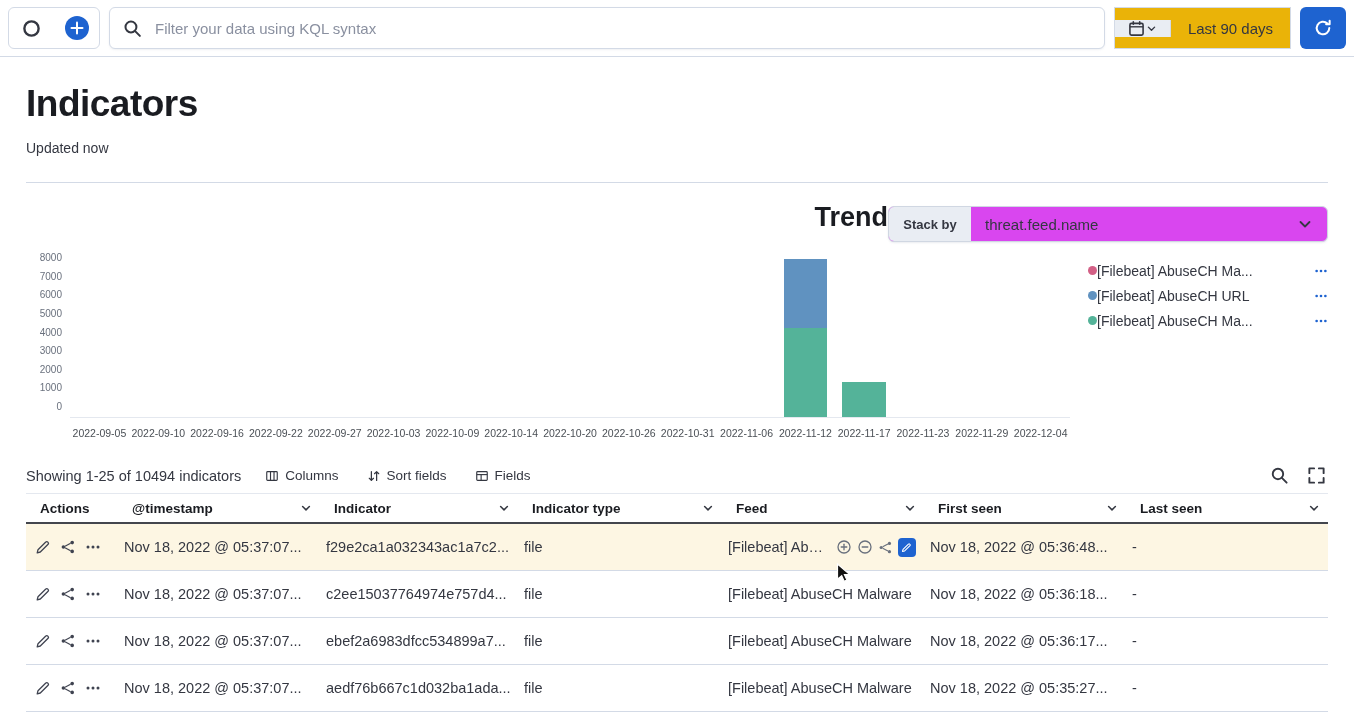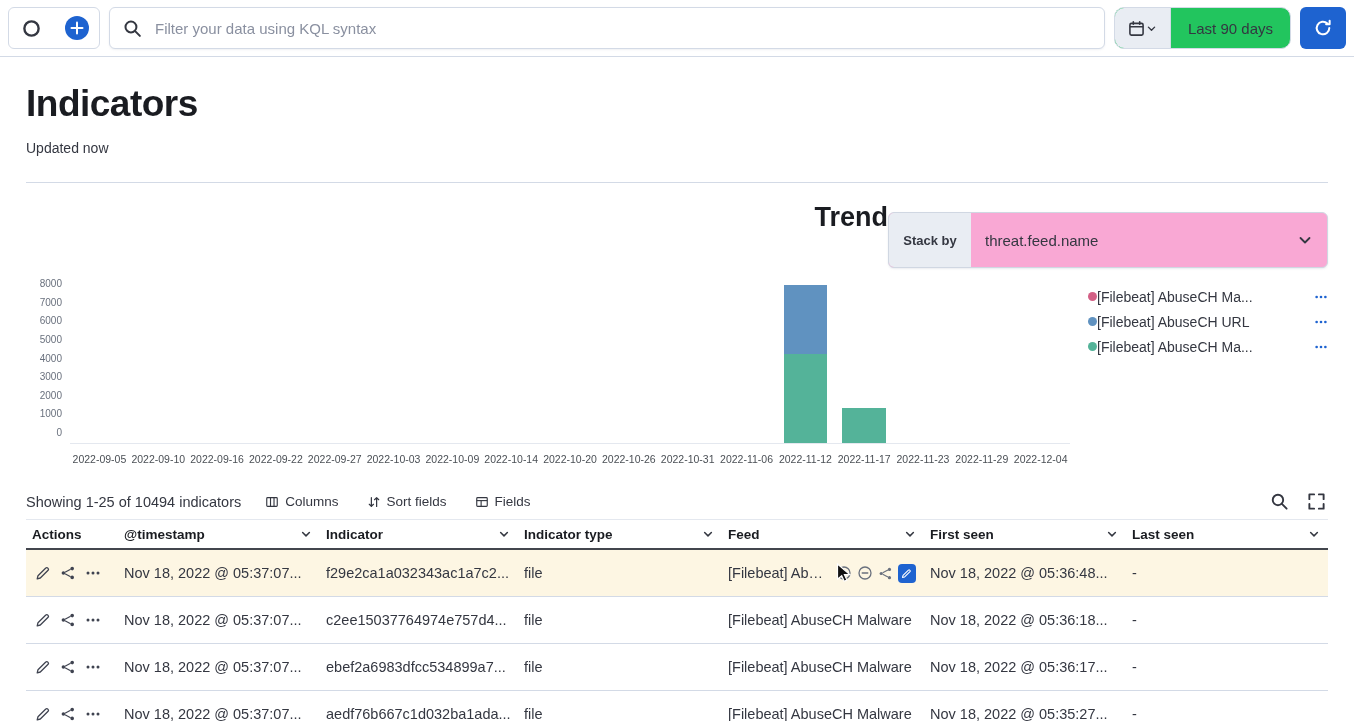--- a/index.html
+++ b/index.html
@@ -12,36 +12,36 @@
   }
   .icon { display:inline-flex; align-items:center; justify-content:center; flex:none; }
 
   
   .topbar { height:57px; border-bottom:1px solid #d3dae6; display:flex; align-items:center; padding:0 8px; gap:9px; background:#fff; }
   .left-group { width:92px; height:42px; border:1px solid #d3dae6; border-radius:6px; display:flex; align-items:center; justify-content:space-around; background:#fff; }
   .round-btn { width:40px; height:38px; display:flex; align-items:center; justify-content:center; border:none; background:transparent; cursor:pointer; padding:0; }
   .search-box { flex:1; height:42px; border:1px solid #d3dae6; border-radius:6px; background:#fff; display:flex; align-items:center; padding:0 13px; gap:11px; box-shadow:0 1px 2px rgba(152,162,179,.15); }
   .search-box input { border:none; outline:none; flex:1; font:400 15px "Liberation Sans",sans-serif; color:#0f766e; background:transparent; }
   .search-box input::placeholder { color:#8a90a0; }
-  .date-group { height:42px; border:1px solid #d3dae6; border-radius:10px; display:flex; overflow:hidden; background:#22c55e; }
+  .date-group { height:42px; border:1px solid #d3dae6; border-radius:0; display:flex; overflow:hidden; background:#eab308;align-items:center; }
   .date-quick { width:56px; background:#e9edf3; border-right:1px solid #d3dae6; display:flex; align-items:center; justify-content:center; gap:1px; cursor:pointer; }
   .date-range { padding:0 17px; display:flex; align-items:center; font-size:15px; color:#343741; cursor:pointer; white-space:nowrap; }
   .refresh-btn { width:46px; height:42px; border:none; border-radius:6px; background:#1e63d0; display:flex; align-items:center; justify-content:center; cursor:pointer; }
 
   
   .page-header { padding:27px 26px 0; }
   .page-title { margin:0; font-size:37px; line-height:40px; font-weight:700; color:#1a1c21; letter-spacing:-.5px; }
   .updated { margin-top:16px; font-size:14px; color:#343741; }
   .divider { border:none; border-top:1px solid #d3dae6; margin:26px 26px 0; }
 
   
   .trend-section { padding:19px 26px 0; }
   .trend-header { display:flex; justify-content:flex-end; align-items:flex-start; }
   .trend-title { margin:0; font-size:27px; font-weight:700; color:#1a1c21; }
-  .stackby { width:440px; height:56px; margin-top:10px; border:1px solid #d0d7e2; border-radius:6px; display:flex; overflow:hidden; box-shadow:0 1px 2px rgba(152,162,179,.2); background:#f9a8d4; }
+  .stackby { width:440px; height:36px; margin-top:4px; border:1px solid #d0d7e2; border-radius:6px; display:flex; overflow:hidden; box-shadow:0 1px 2px rgba(152,162,179,.2); background:#d946ef; }
   .stackby-label { width:82px; background:#e9edf3; display:flex; align-items:center; justify-content:center; font-size:13px; font-weight:700; color:#343741; }
   .stackby-value { flex:1; display:flex; align-items:center; justify-content:space-between; padding:0 14px; font-size:15px; color:#343741; cursor:pointer; }
 
   .chart-row { display:flex; margin-top:16px; gap:18px; }
   .chart-wrap { flex:1; }
   .chart-area { display:flex; }
   .yaxis { width:44px; position:relative; height:160px; }
   .ytick { position:absolute; right:8px; font-size:10px; color:#69707d; line-height:12px; }
   .plot { flex:1; position:relative; height:160px; border-bottom:1px solid #e4e8ef; overflow:visible; }
   .bar-slot { position:absolute; bottom:0; height:100%; display:flex; flex-direction:column-reverse; align-items:center; overflow:visible; }
@@ -57,21 +57,21 @@
   
   .results-bar { display:flex; align-items:center; margin:25px 26px 0; gap:20px; }
   .summary { font-size:14.5px; color:#343741; }
   .tb-btn { display:flex; align-items:center; gap:6px; font-size:13.5px; color:#343741; background:none; border:none; cursor:pointer; font-family:inherit; padding:2px 4px; }
   .right-icons { margin-left:auto; display:flex; gap:14px; }
   .icon-btn { background:none; border:none; padding:2px; cursor:pointer; color:#343741; display:flex; }
 
   
   .table { margin:6px 26px 0; }
   .thead { display:grid; grid-template-columns:92px 202px 198px 204px 202px 202px 1fr; border-top:1px solid #e4e8ef; border-bottom:2px solid #43464d; }
-  .th { display:flex; align-items:center; justify-content:space-between; height:28px; padding:0 8px 0 6px; font-weight:700; font-size:13.5px; color:#1a1c21; cursor:pointer; }
+  .th { display:flex; align-items:center; justify-content:space-between; height:28px; padding:0 8px 0 6px; font-weight:700; font-size:13.5px; color:#1a1c21; cursor:pointer;margin-left:8px; }
   .trow { display:grid; grid-template-columns:92px 202px 198px 204px 202px 202px 1fr; border-bottom:1px solid #d3dae6; }
   .trow.highlight { background:#fdf6e3; }
   .tcell { display:flex; align-items:center; min-height:46px; padding:0 8px 0 6px; font-size:14.5px; color:#343741; overflow:hidden; white-space:nowrap; }
   .actions-cell { gap:9px; padding-left:9px; }
   .act { color:#3f4350; cursor:pointer; }
   .feed-cell { gap:5px; }
   .feed-text { overflow:hidden; text-overflow:ellipsis; }
   .hover-act { color:#69707d; cursor:pointer; }
   .blue-sq { width:19px; height:19px; border-radius:4px; background:#1e63d0; display:flex; align-items:center; justify-content:center; cursor:pointer; }
 

